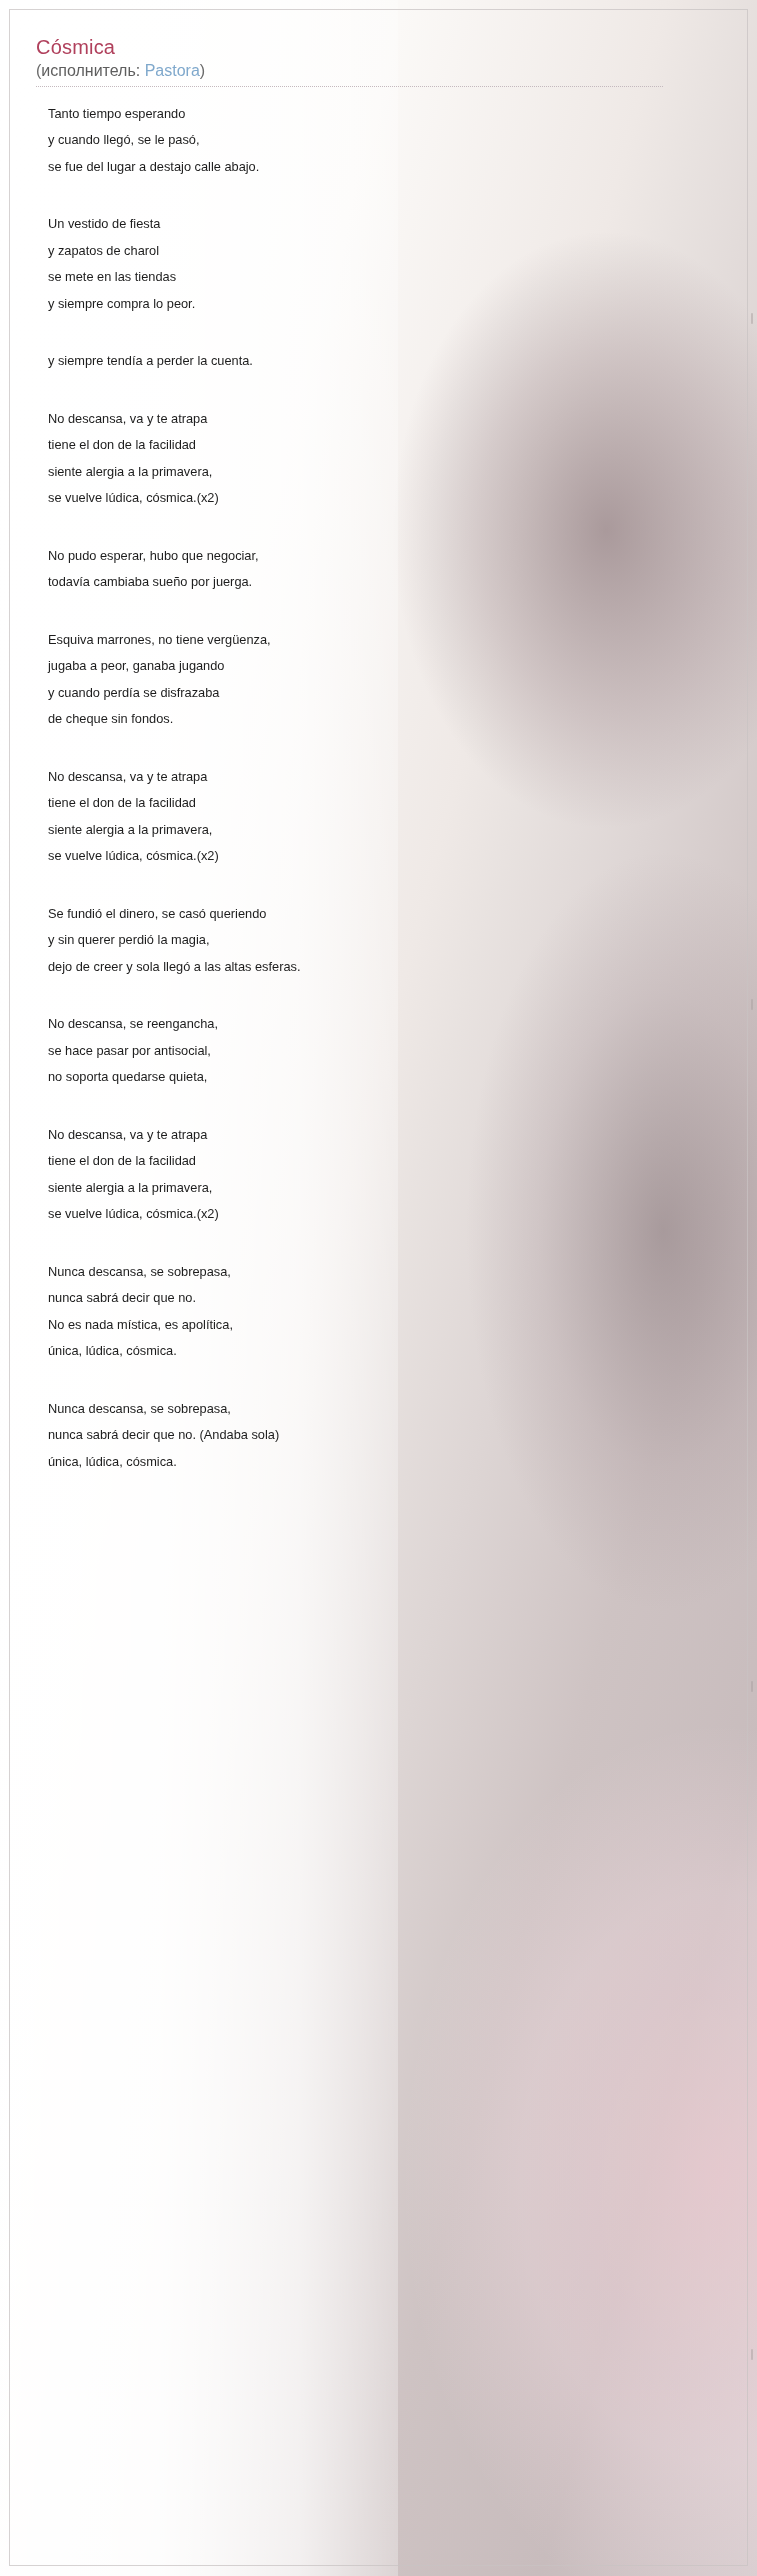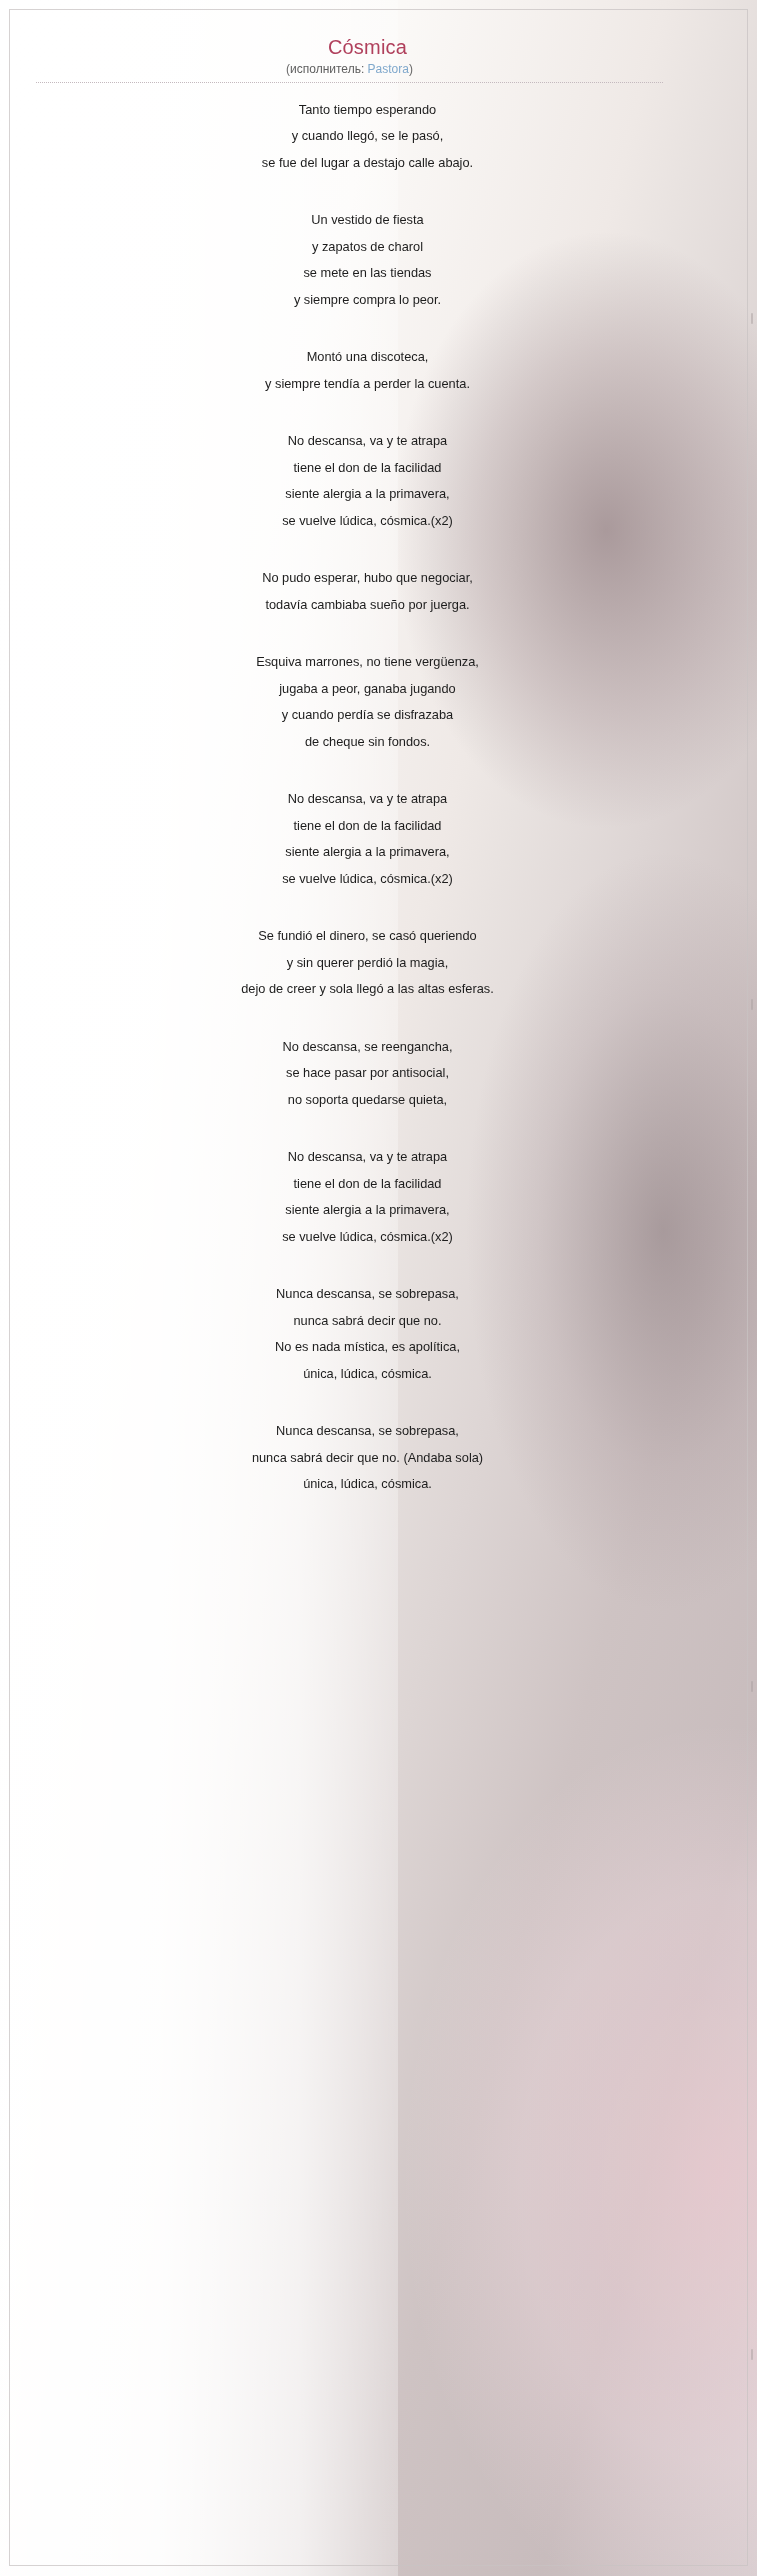--- a/index.html
+++ b/index.html
@@ -12,21 +12,20 @@
     height: 2576px;
     font-family: "Liberation Sans", sans-serif;
     overflow: hidden;
   }
   #page {
     position: relative;
     width: 758px;
     height: 2576px;
     background: #ffffff;
     overflow: hidden;
-    text-align: center;
   }
   
   #bg-photo {
     position: absolute;
     left: 0;
     top: 0;
     width: 758px;
     height: 2576px;
     background:
       radial-gradient(ellipse 284px 398px at 606px 530px, rgba(120,95,100,0.55) 0%, rgba(150,125,130,0.30) 45%, rgba(255,255,255,0) 75%),
@@ -59,21 +58,21 @@
     width: 663px;
   }
   .song-title {
     font-size: 20px;
     color: #b0405c;
     letter-spacing: 0.2px;
     margin: 0 0 2.8px 0;
     font-weight: normal;
   }
   .performer-line {
-    font-size: 12px;
+    font-size: 16px;
     color: #6a6a6a;
     margin: 0;
     padding-bottom: 6.6px;
     border-bottom: 0.9px dotted #c4b9be;
     width: 627px;
   }
   .performer-line .perf-label { color: #5e5e5e; }
   .performer-line .perf-name {
     color: #7fa8cc;
   }
@@ -128,21 +127,20 @@
           <div class="line">y cuando llegó, se le pasó,</div>
           <div class="line">se fue del lugar a destajo calle abajo.</div>
         </div>
         <div class="stanza">
           <div class="line">Un vestido de fiesta</div>
           <div class="line">y zapatos de charol</div>
           <div class="line">se mete en las tiendas</div>
           <div class="line">y siempre compra lo peor.</div>
         </div>
         <div class="stanza">
-          <div class="line">Montó una discoteca,</div>
           <div class="line">y siempre tendía a perder la cuenta.</div>
         </div>
         <div class="stanza">
           <div class="line">No descansa, va y te atrapa</div>
           <div class="line">tiene el don de la facilidad</div>
           <div class="line">siente alergia a la primavera,</div>
           <div class="line">se vuelve lúdica, cósmica.(x2)</div>
         </div>
         <div class="stanza">
           <div class="line">No pudo esperar, hubo que negociar,</div>

